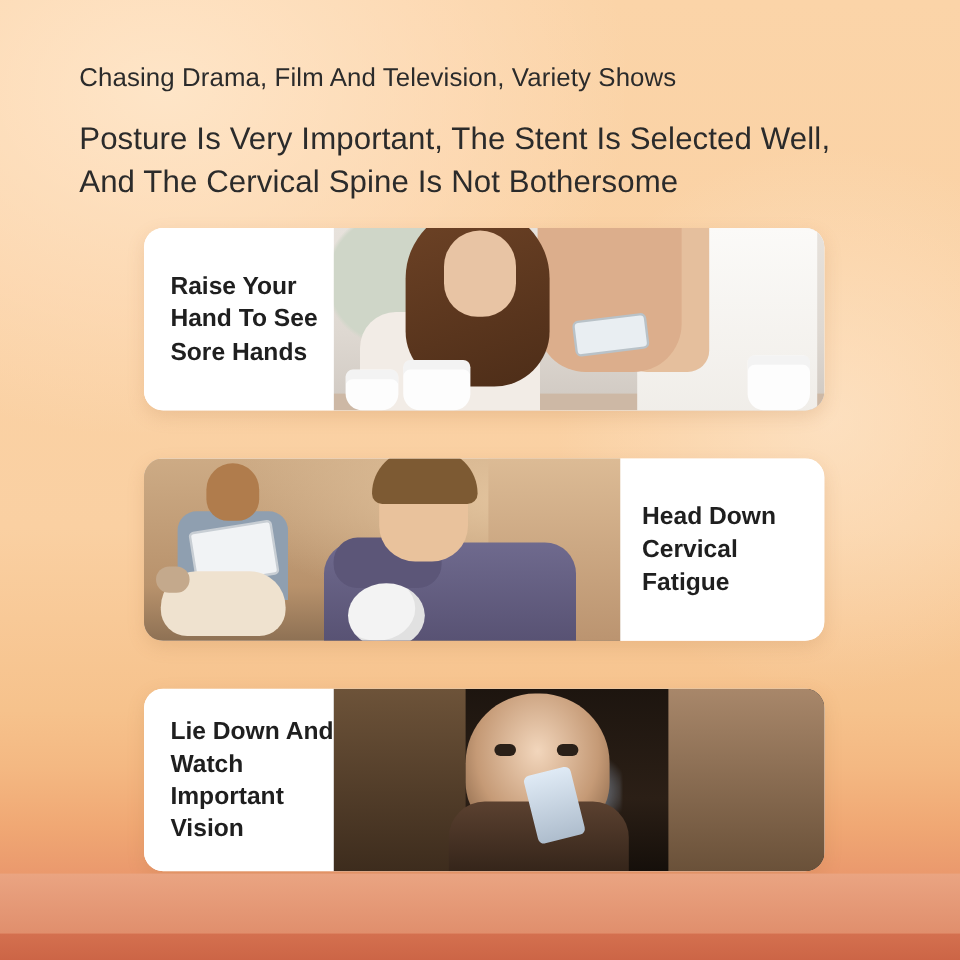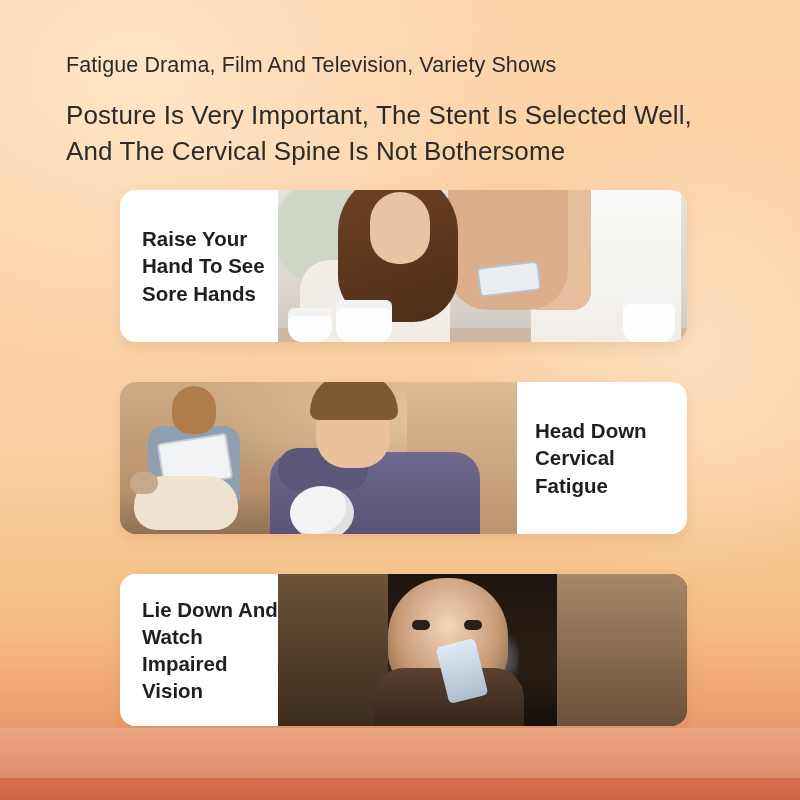--- a/index.html
+++ b/index.html
@@ -319,21 +319,21 @@
   }
 </style>
 </head>
 <body>
 
 <div class="poster">
   <div class="glow"></div>
   <div class="glow2"></div>
 
   <div class="headline">
-    <div class="line-main">Fatigue Drama, Film And Television, Variety Shows</div>
+    <div class="line-main">Chasing Drama, Film And Television, Variety Shows</div>
     <div class="line-sub">Posture Is Very Important, The Stent Is Selected Well, And The Cervical Spine Is Not Bothersome</div>
   </div>
 
   <div class="cards">
 
     <div class="card left-text">
       <div class="card-label">
         <div class="label-text">Raise Your Hand To See Sore Hands</div>
       </div>
       <div class="card-photo ph1">
@@ -366,21 +366,21 @@
         <div class="boy-body"></div>
         <div class="boy-hood"></div>
         <div class="boy-head"></div>
         <div class="boy-hair"></div>
         <div class="ball"></div>
       </div>
     </div>
 
     <div class="card left-text">
       <div class="card-label">
-        <div class="label-text">Lie Down And Watch Impaired Vision</div>
+        <div class="label-text">Lie Down And Watch Important Vision</div>
       </div>
       <div class="card-photo ph3">
         <div class="blanket"></div>
         <div class="pillow"></div>
         <div class="glow-screen"></div>
         <div class="face3"></div>
         <div class="eye-l"></div>
         <div class="eye-r"></div>
         <div class="hand"></div>
         <div class="phone3"></div>

